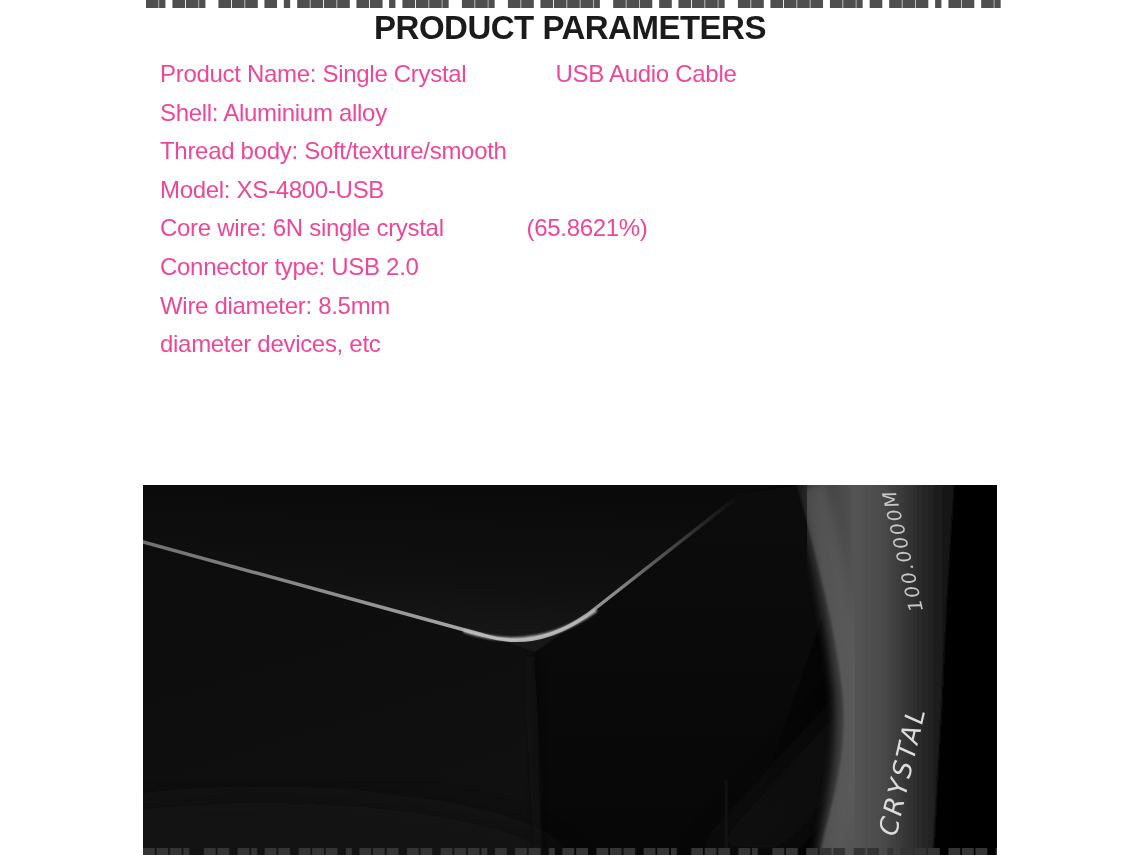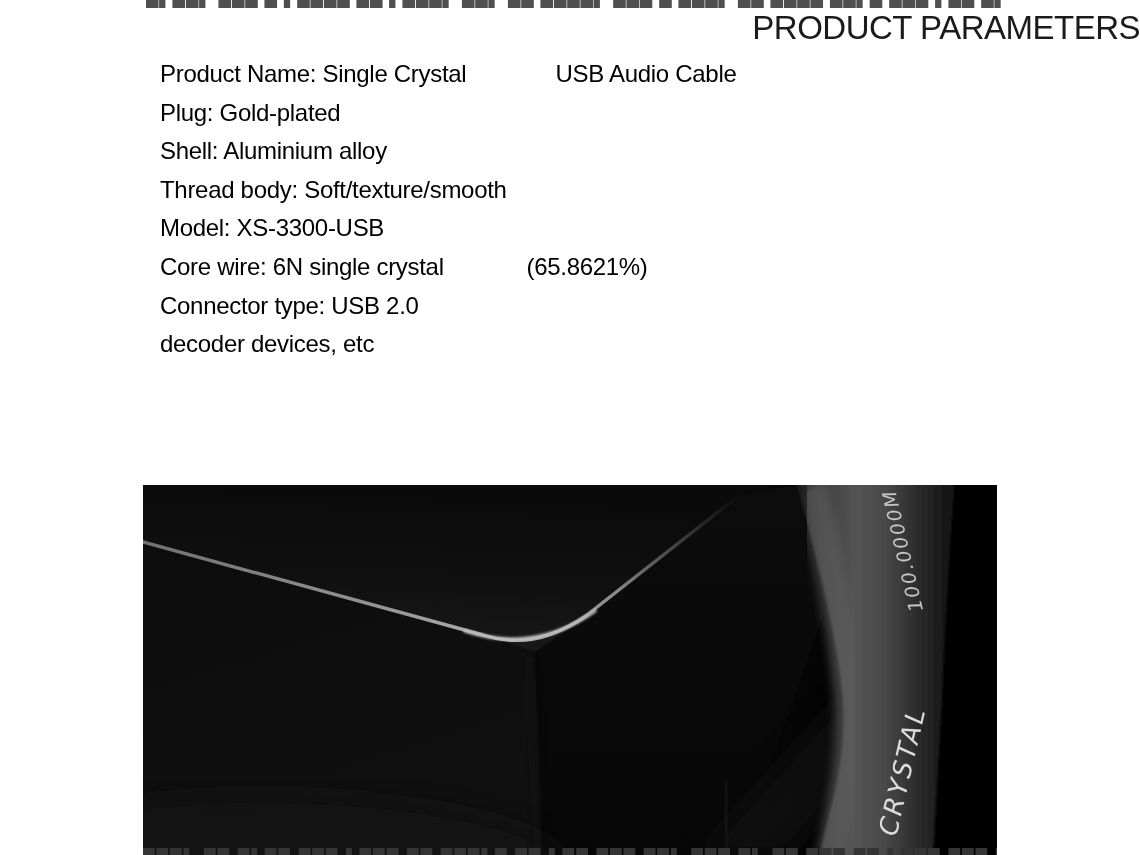--- a/index.html
+++ b/index.html
@@ -13,29 +13,29 @@
     position:absolute;top:0;left:146px;width:868px;height:8px;
     overflow:hidden;
   }
   .top-strip .glyphs{
     display:block;margin-top:-9px;font-size:16px;line-height:16px;
     letter-spacing:1px;color:#242424;white-space:nowrap;opacity:.8;
     font-family:"DejaVu Sans", sans-serif;
   }
   .page-title{
     position:absolute;top:5px;left:0;width:1140px;
-    text-align:right;font-size:33px;line-height:46px;
-    letter-spacing:-0.5px;color:#1b1b1b;font-weight:400;
+    text-align:center;font-size:33px;line-height:46px;
+    letter-spacing:-0.5px;color:#1b1b1b;font-weight:700;
   }
   .specs{
     position:absolute;left:160px;top:55px;width:930px;
   }
   .spec-line{
     white-space:pre;font-size:24px;line-height:38.6px;
-    letter-spacing:-0.3px;color:#000000;
+    letter-spacing:-0.3px;color:#ec4899;
   }
   
   .photo{
     position:absolute;left:143px;top:485px;width:854px;height:370px;
     background:#050505;overflow:hidden;
   }
   .photo svg{display:block;}
   .photo-bottom-strip{
     position:absolute;left:0;bottom:0;width:100%;height:7px;overflow:hidden;
   }
@@ -53,27 +53,27 @@
 <body>
 
 <div class="top-strip">
   <span class="glyphs">█▌██▌ ███ █ ▌████ ██ ▌███▌ ██▌ ██ ████▌ ███ █ ███▌ ██ ████ ██▌█ ███ ▌██ █▌</span>
 </div>
 
 <div class="page-title">PRODUCT PARAMETERS</div>
 
 <div class="specs">
   <div class="spec-line">Product Name: Single Crystal              USB Audio Cable</div>
-  <div class="spec-line">Plug: Gold-plated</div>
   <div class="spec-line">Shell: Aluminium alloy</div>
   <div class="spec-line">Thread body: Soft/texture/smooth</div>
-  <div class="spec-line">Model: XS-3300-USB</div>
+  <div class="spec-line">Model: XS-4800-USB</div>
   <div class="spec-line">Core wire: 6N single crystal             (65.8621%)</div>
   <div class="spec-line">Connector type: USB 2.0</div>
-  <div class="spec-line">decoder devices, etc</div>
+  <div class="spec-line">Wire diameter: 8.5mm</div>
+  <div class="spec-line">diameter devices, etc</div>
 </div>
 
 <div class="photo">
   <svg width="854" height="370" viewBox="0 0 854 370">
     <defs>
       <linearGradient id="topFaceGrad" x1="0.1" y1="1" x2="0.25" y2="0">
         <stop offset="0" stop-color="#1a1a1a"></stop>
         <stop offset="0.45" stop-color="#101010"></stop>
         <stop offset="1" stop-color="#0a0a0a"></stop>
       </linearGradient>

